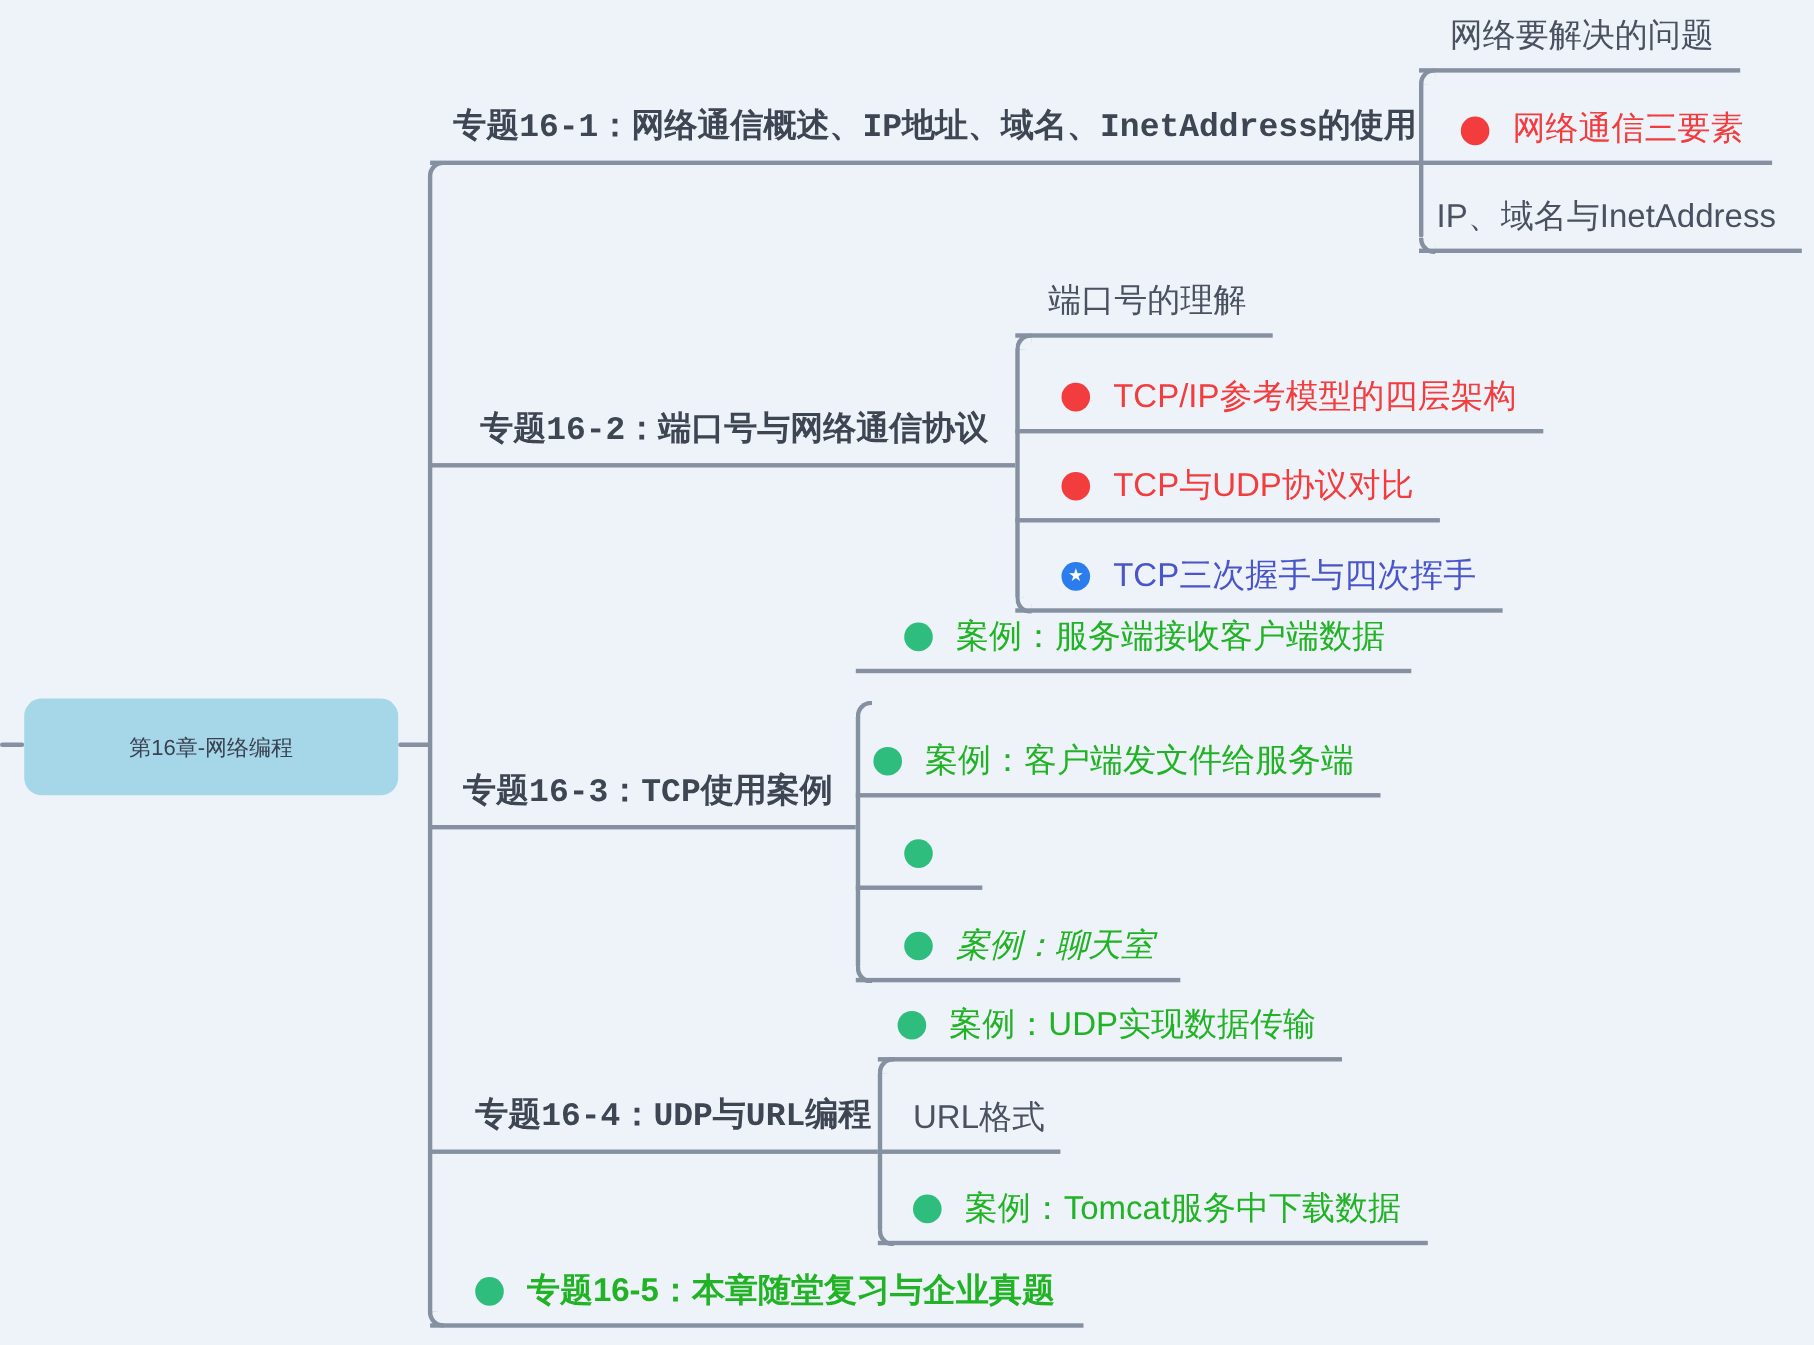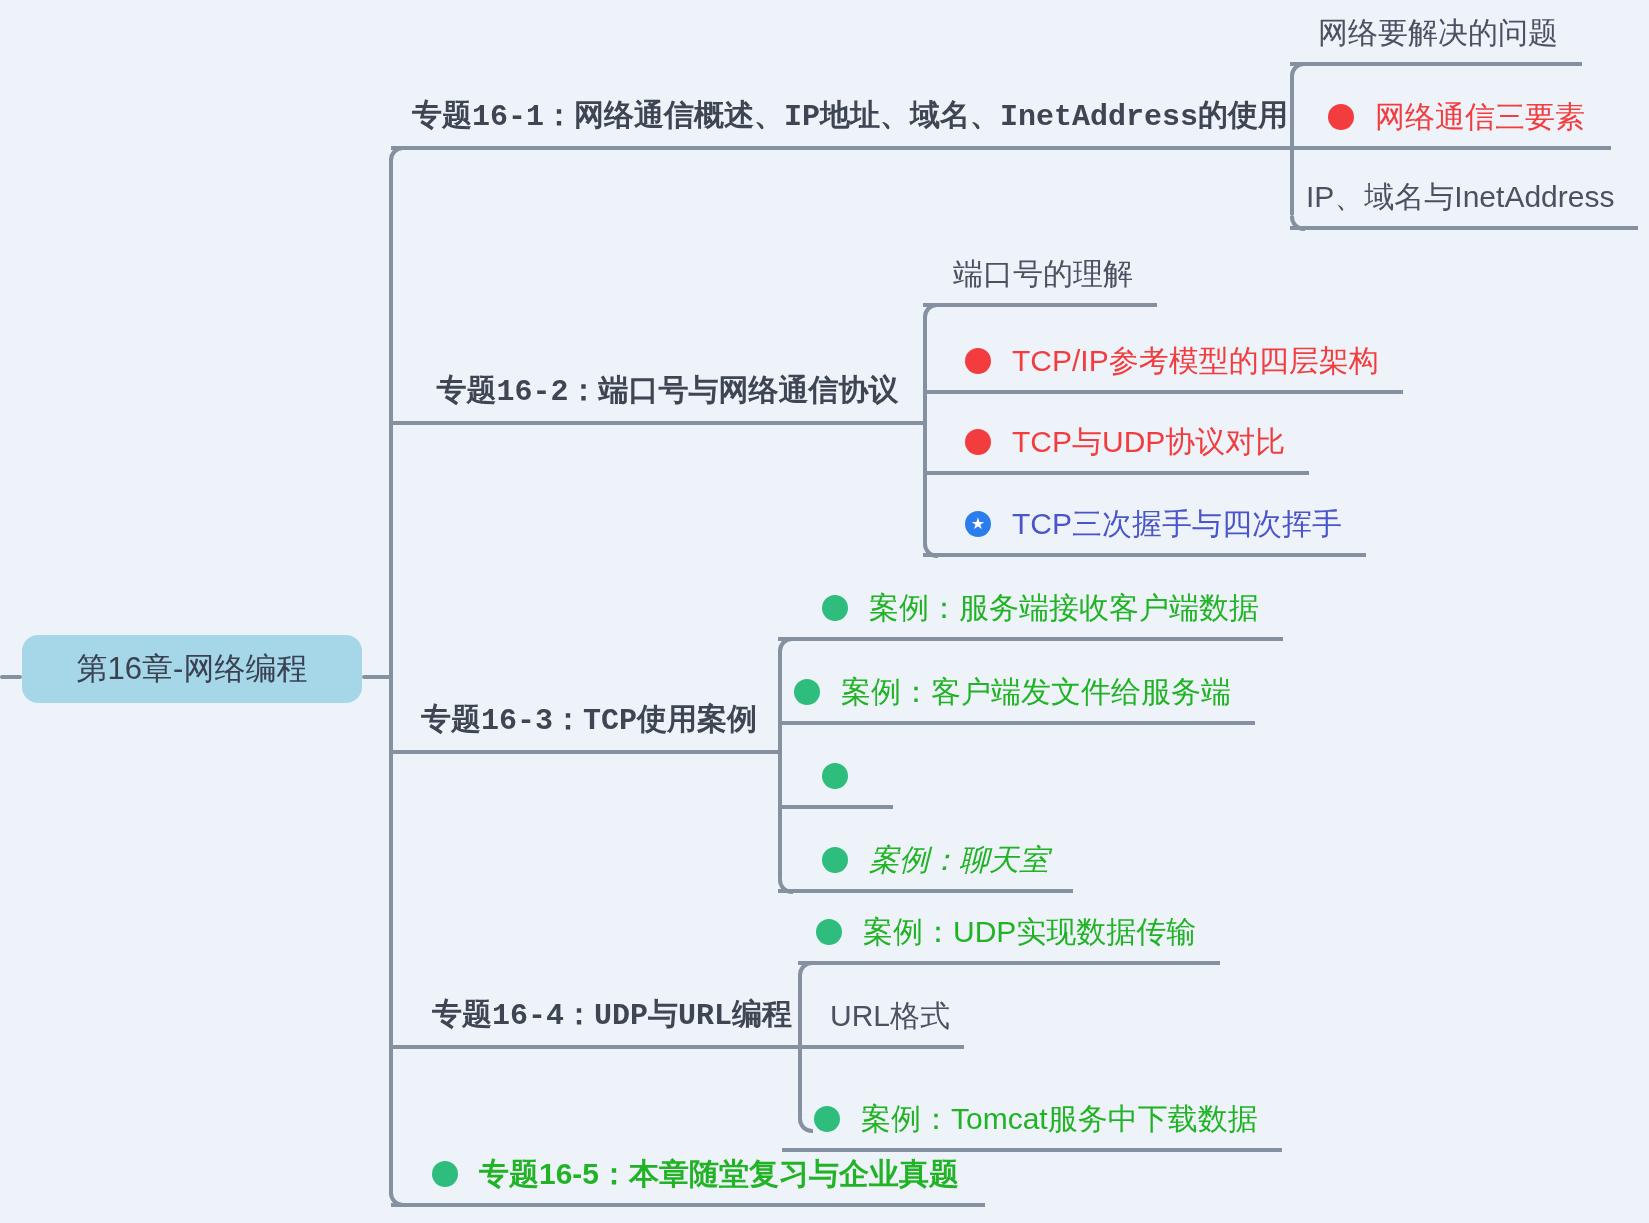--- a/index.html
+++ b/index.html
@@ -42,24 +42,24 @@
   .green-bold .txt{color:#21B325;font-weight:bold;}
   .blue .txt{color:#4A55C9;}
   .dot{width:26px;height:26px;border-radius:50%;margin-right:21px;flex:0 0 auto;}
   .dot.red-dot{background:#F23C3E;}
   .dot.green-dot{background:#2EBD7D;}
   .star-ic{width:26px;height:26px;border-radius:50%;margin-right:21px;flex:0 0 auto;
     background:#2B7DEE;color:#FFFFFF;display:flex;align-items:center;justify-content:center;
     font-size:16px;line-height:26px;}
   
   .root{
-    position:absolute;left:22px;top:635px;width:340px;height:68px;
+    position:absolute;left:22px;top:635px;width:340px;height:88px;
     background:#A5D7E9;border-radius:16px;
     display:flex;align-items:center;justify-content:center;
-    font-size:31px;color:#3A4150;z-index:3;white-space:nowrap;
+    font-size:20px;color:#3A4150;z-index:3;white-space:nowrap;
   }
 </style>
 </head>
 <body>
 
 <div id="canvas">
 
   <div class="h" style="left:0;top:675px;width:22px;"></div>
   <div class="h" style="left:362px;top:675px;width:29px;"></div>
 
@@ -74,21 +74,21 @@
   <div class="node b-label" style="left:391px;top:102px;width:880px;padding-left:21px;">
     <span class="txt">专题16-1：网络通信概述、IP地址、域名、InetAddress的使用</span>
   </div>
   <div class="ctl" style="left:1290px;top:62px;"></div>
   <div class="v" style="left:1290px;top:75px;height:141px;"></div>
   <div class="cbl" style="left:1290px;top:216px;"></div>
 
   <div class="node plain" style="left:1290px;top:18px;padding-left:28px;padding-right:24px;">
     <span class="txt">网络要解决的问题</span>
   </div>
-  <div class="node red" style="left:1290px;top:102px;padding-left:38px;padding-right:26px;">
+  <div class="node red" style="left:1290px;top:102px;padding-left:38px;padding-right:26px;align-items:flex-end;">
     <span class="dot red-dot"></span>
     <span class="txt">网络通信三要素</span>
   </div>
   <div class="node plain" style="left:1290px;top:182px;padding-left:16px;padding-right:24px;">
     <span class="txt">IP、域名与InetAddress</span>
   </div>
 
   <div class="node b-label" style="left:391px;top:377px;width:511px;padding-left:21px;justify-content:center;">
     <span class="txt">专题16-2：端口号与网络通信协议</span>
   </div>
@@ -114,21 +114,21 @@
     <span class="txt">TCP三次握手与四次挥手</span>
   </div>
 
   <div class="node b-label" style="left:391px;top:706px;width:357px;padding-left:30px;">
     <span class="txt">专题16-3：TCP使用案例</span>
   </div>
   <div class="ctl" style="left:778px;top:637px;"></div>
   <div class="v" style="left:778px;top:650px;height:230px;"></div>
   <div class="cbl" style="left:778px;top:879px;"></div>
 
-  <div class="node green" style="left:778px;top:593px;padding-left:44px;padding-right:24px;align-items:center;">
+  <div class="node green" style="left:778px;top:564px;padding-left:44px;padding-right:24px;align-items:center;">
     <span class="dot green-dot"></span>
     <span class="txt">案例：服务端接收客户端数据</span>
   </div>
   <div class="node green" style="left:778px;top:677px;padding-left:16px;padding-right:24px;">
     <span class="dot green-dot"></span>
     <span class="txt">案例：客户端发文件给服务端</span>
   </div>
   <div class="node green" style="left:778px;top:761px;padding-left:44px;padding-right:24px;">
     <span class="dot green-dot"></span>
   </div>
@@ -144,21 +144,21 @@
   <div class="v" style="left:798px;top:974px;height:145px;"></div>
   <div class="cbl" style="left:798px;top:1118px;"></div>
 
   <div class="node green" style="left:798px;top:917px;padding-left:18px;padding-right:24px;">
     <span class="dot green-dot"></span>
     <span class="txt">案例：UDP实现数据传输</span>
   </div>
   <div class="node plain" style="left:798px;top:1001px;padding-left:32px;padding-right:14px;">
     <span class="txt">URL格式</span>
   </div>
-  <div class="node green" style="left:782px;top:1084px;padding-left:32px;padding-right:24px;margin-top:20px;">
+  <div class="node green" style="left:798px;top:1084px;padding-left:32px;padding-right:24px;">
     <span class="dot green-dot"></span>
     <span class="txt">案例：Tomcat服务中下载数据</span>
   </div>
 
   <div class="node green-bold" style="left:391px;top:1159px;padding-left:41px;padding-right:26px;">
     <span class="dot green-dot"></span>
     <span class="txt">专题16-5：本章随堂复习与企业真题</span>
   </div>
 
 </div>

